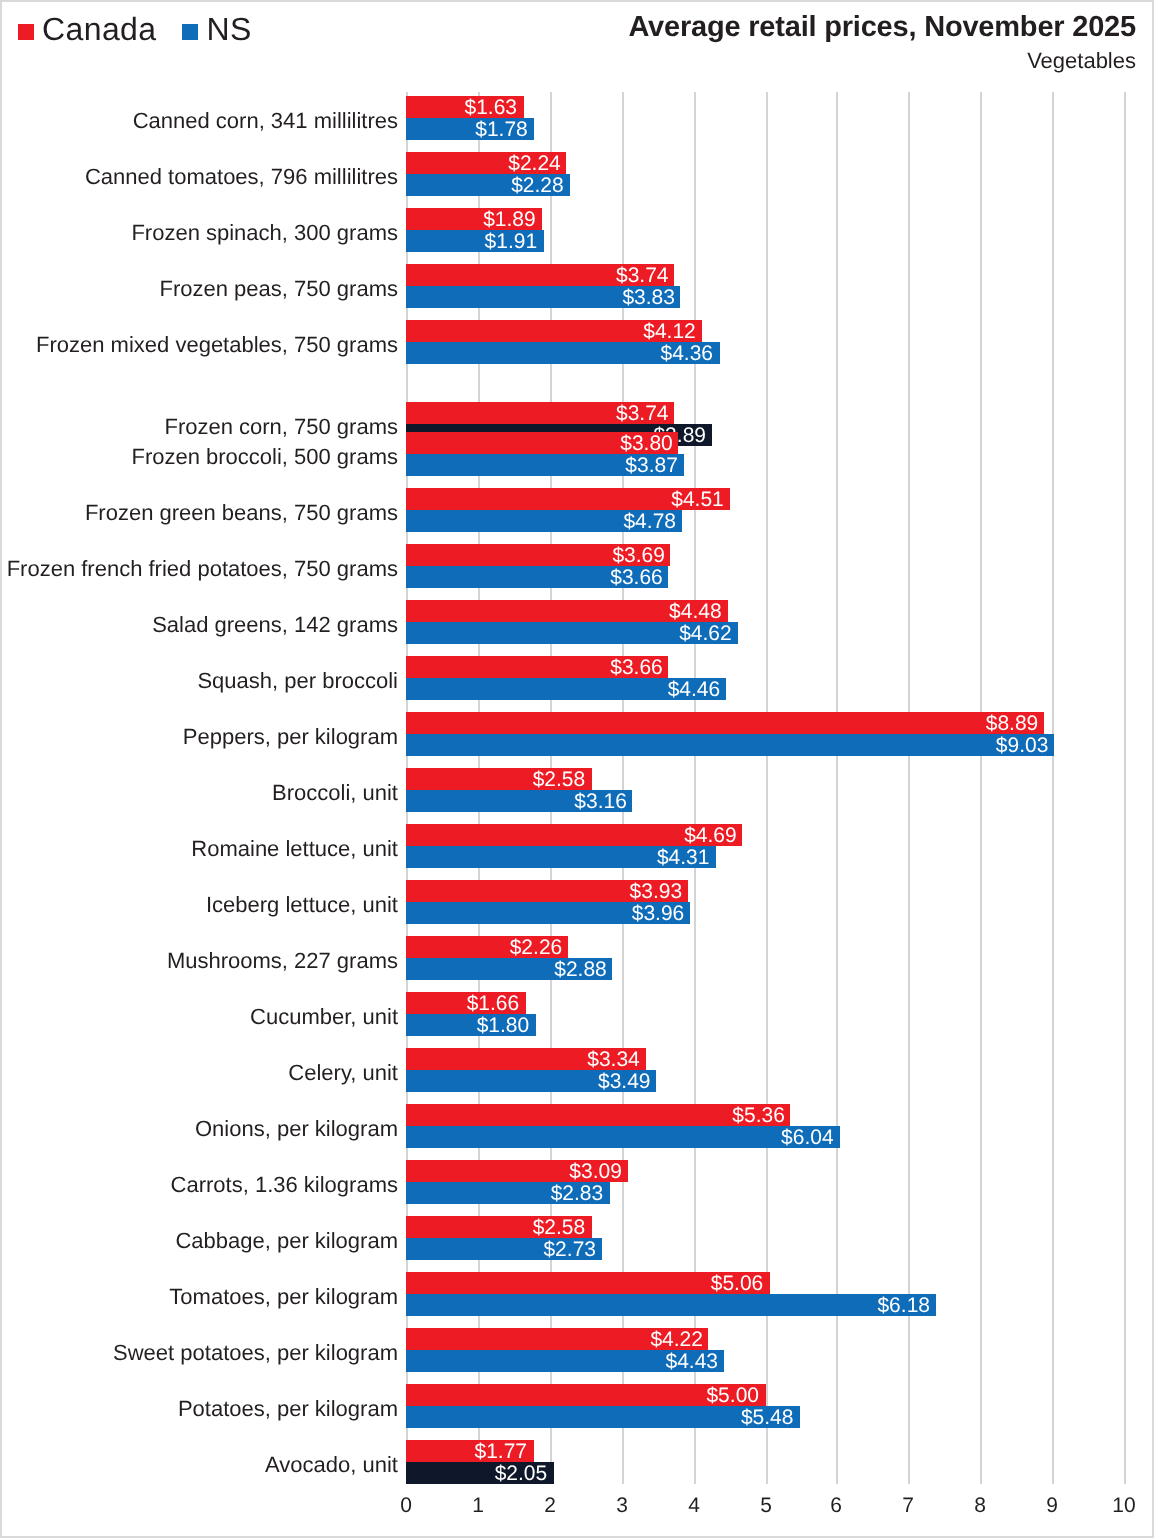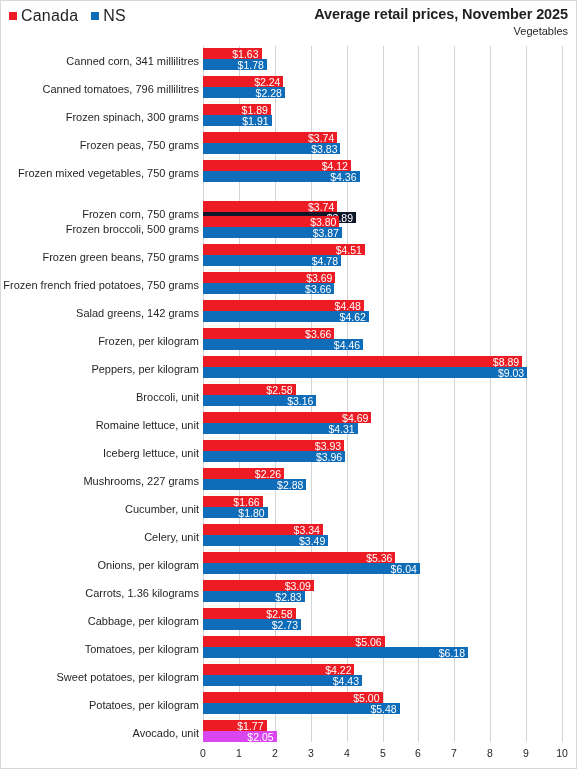--- a/index.html
+++ b/index.html
@@ -269,21 +269,21 @@
         <div class="row" style="top: 254px;">
           <div class="row-label">Salad greens, 142 grams</div>
           <div class="bar canada" style="width: 160.832px; background: rgb(237, 28, 36);">
             <span class="bar-value">$4.48</span>
           </div>
           <div class="bar ns" style="width: 165.858px; background: rgb(15, 108, 184);">
             <span class="bar-value">$4.62</span>
           </div>
         </div>
         <div class="row" style="top: 282px;">
-          <div class="row-label">Frozen, per kilogram</div>
+          <div class="row-label">Squash, per broccoli</div>
           <div class="bar canada" style="width: 131.394px; background: rgb(237, 28, 36);">
             <span class="bar-value">$3.66</span>
           </div>
           <div class="bar ns" style="width: 160.114px; background: rgb(15, 108, 184);">
             <span class="bar-value">$4.46</span>
           </div>
         </div>
         <div class="row" style="top: 310px;">
           <div class="row-label">Peppers, per kilogram</div>
           <div class="bar canada" style="width: 319.151px; background: rgb(237, 28, 36);">
@@ -399,21 +399,21 @@
           </div>
           <div class="bar ns" style="width: 196.732px; background: rgb(15, 108, 184);">
             <span class="bar-value">$5.48</span>
           </div>
         </div>
         <div class="row" style="top: 674px;">
           <div class="row-label">Avocado, unit</div>
           <div class="bar canada" style="width: 63.543px; background: rgb(237, 28, 36);">
             <span class="bar-value">$1.77</span>
           </div>
-          <div class="bar ns" style="width: 73.595px; background: #d946ef;">
+          <div class="bar ns" style="width: 73.595px; background: #0f172a;">
             <span class="bar-value">$2.05</span>
           </div>
         </div>
       </div>
   </div>
 
   <div id="xaxis">
       <div class="xtick" style="left: 202px;">0</div>
       <div class="xtick" style="left: 238px;">1</div>
       <div class="xtick" style="left: 274px;">2</div>

